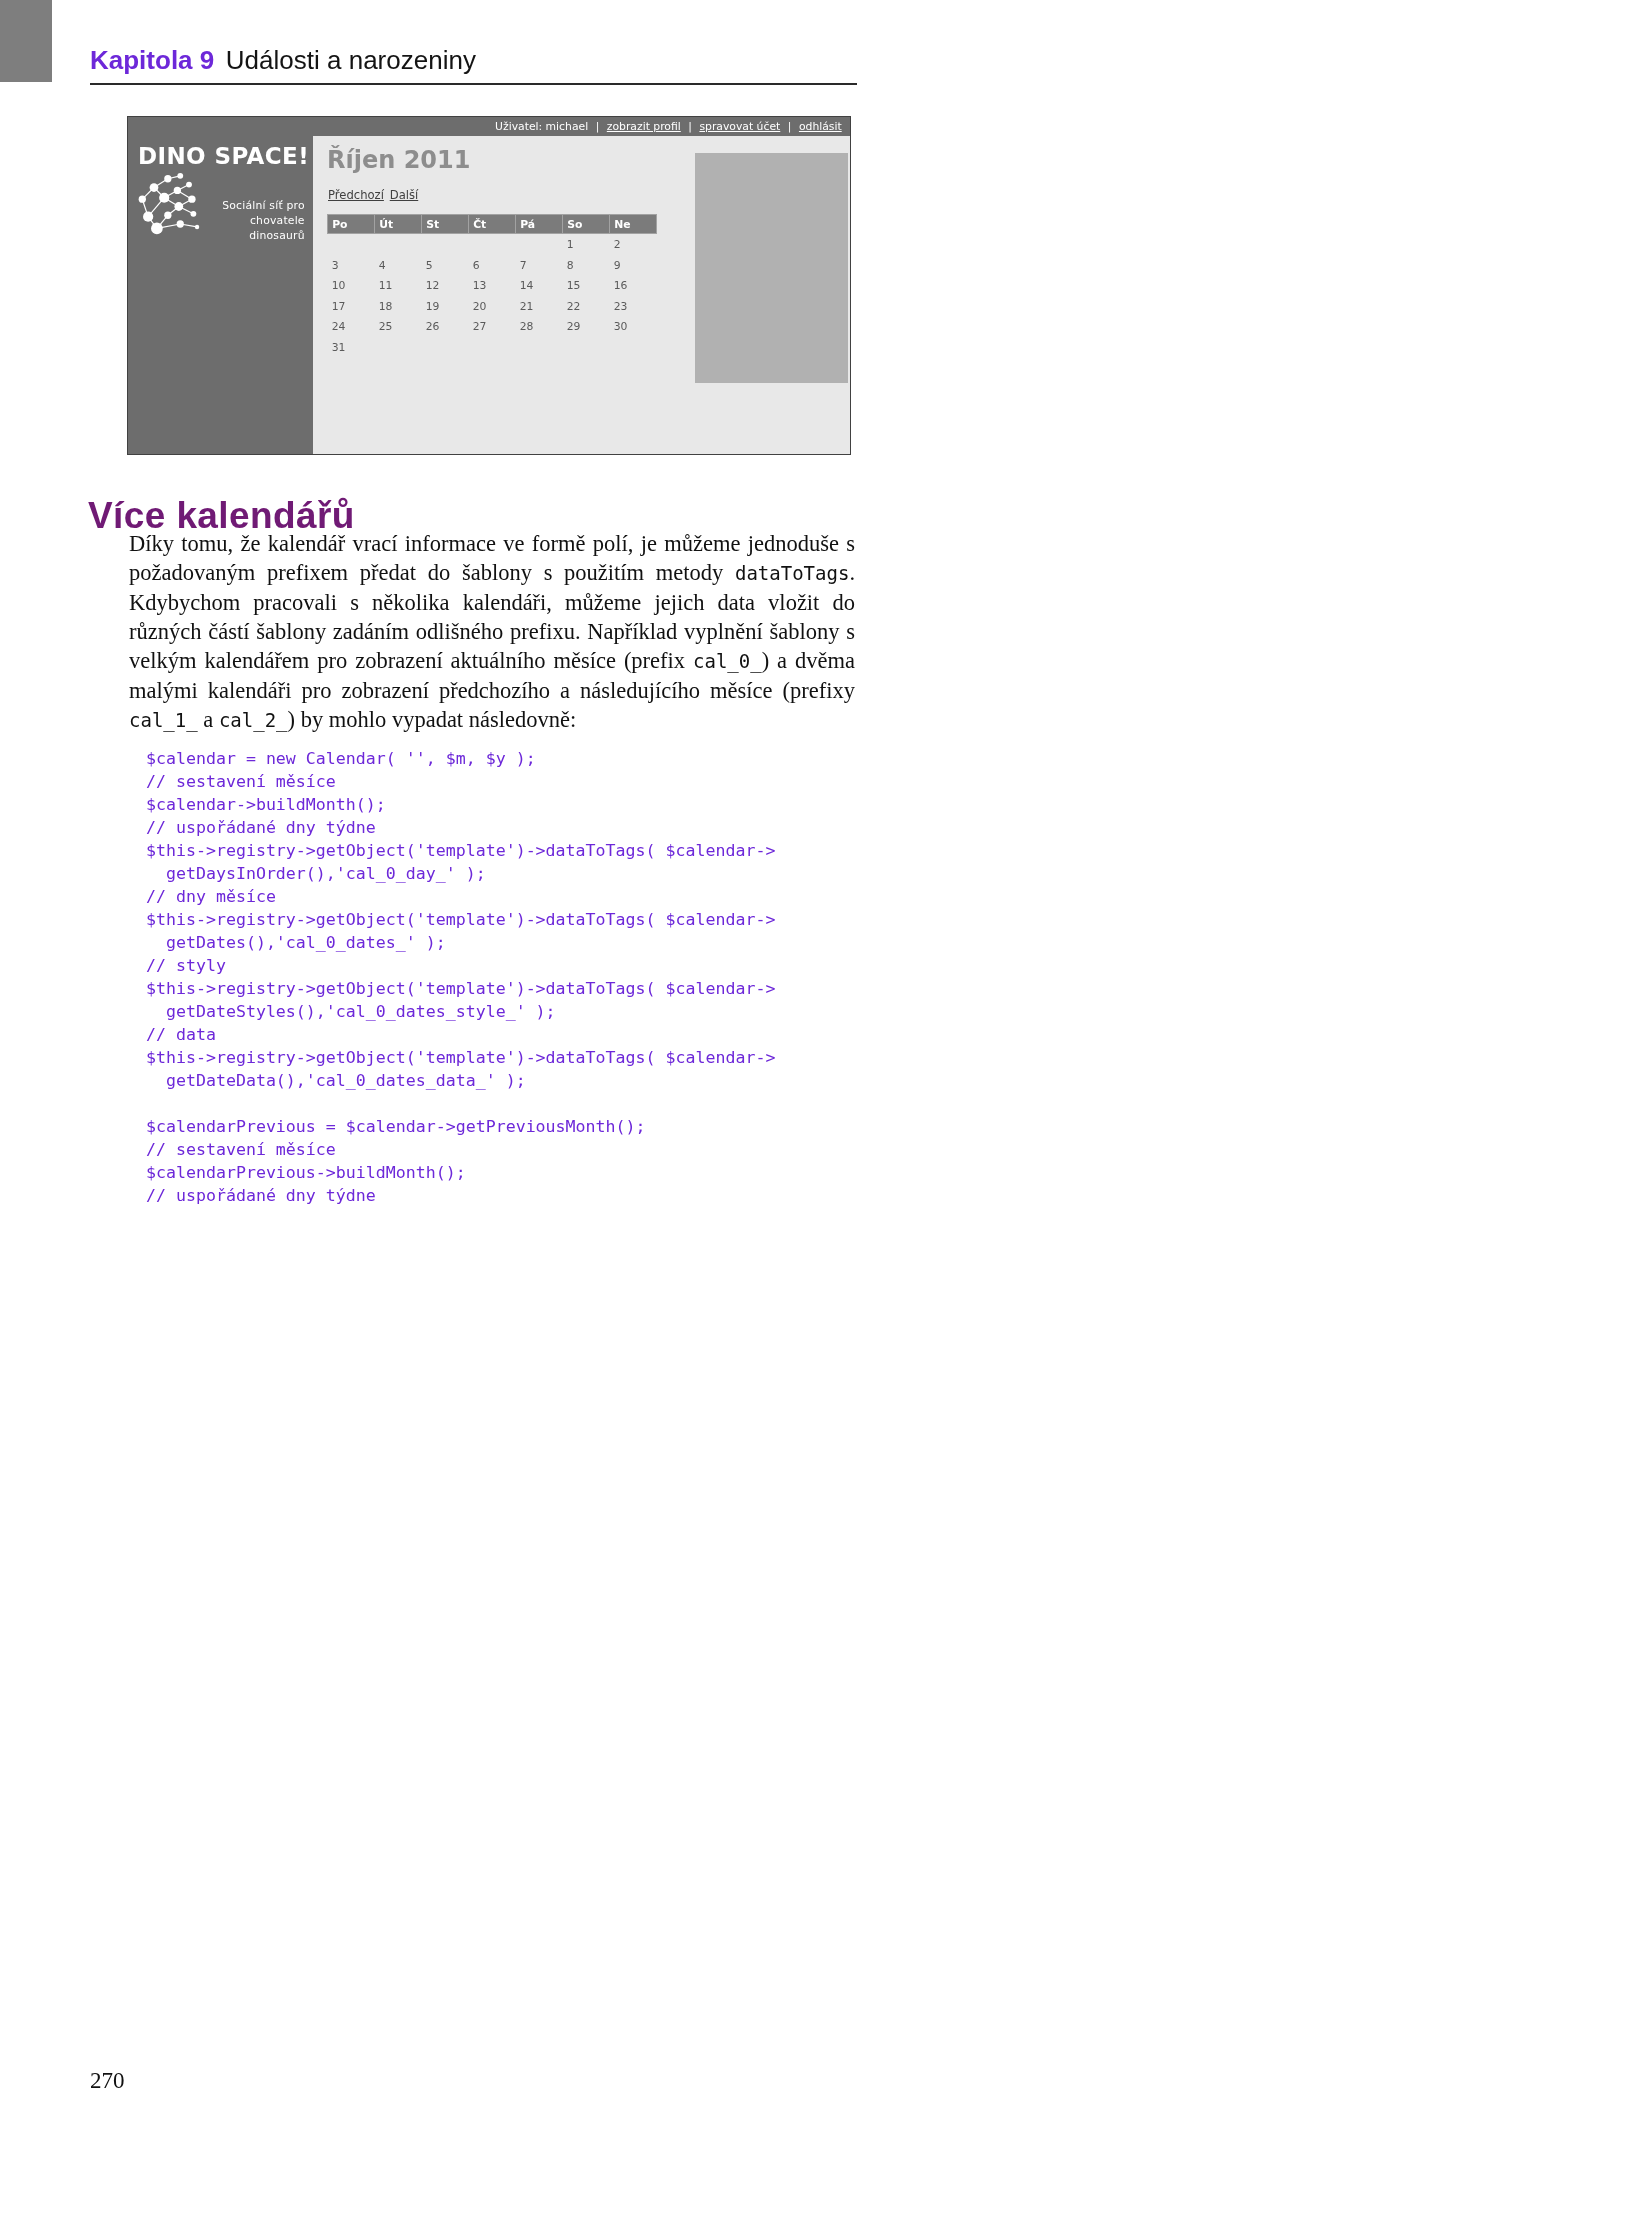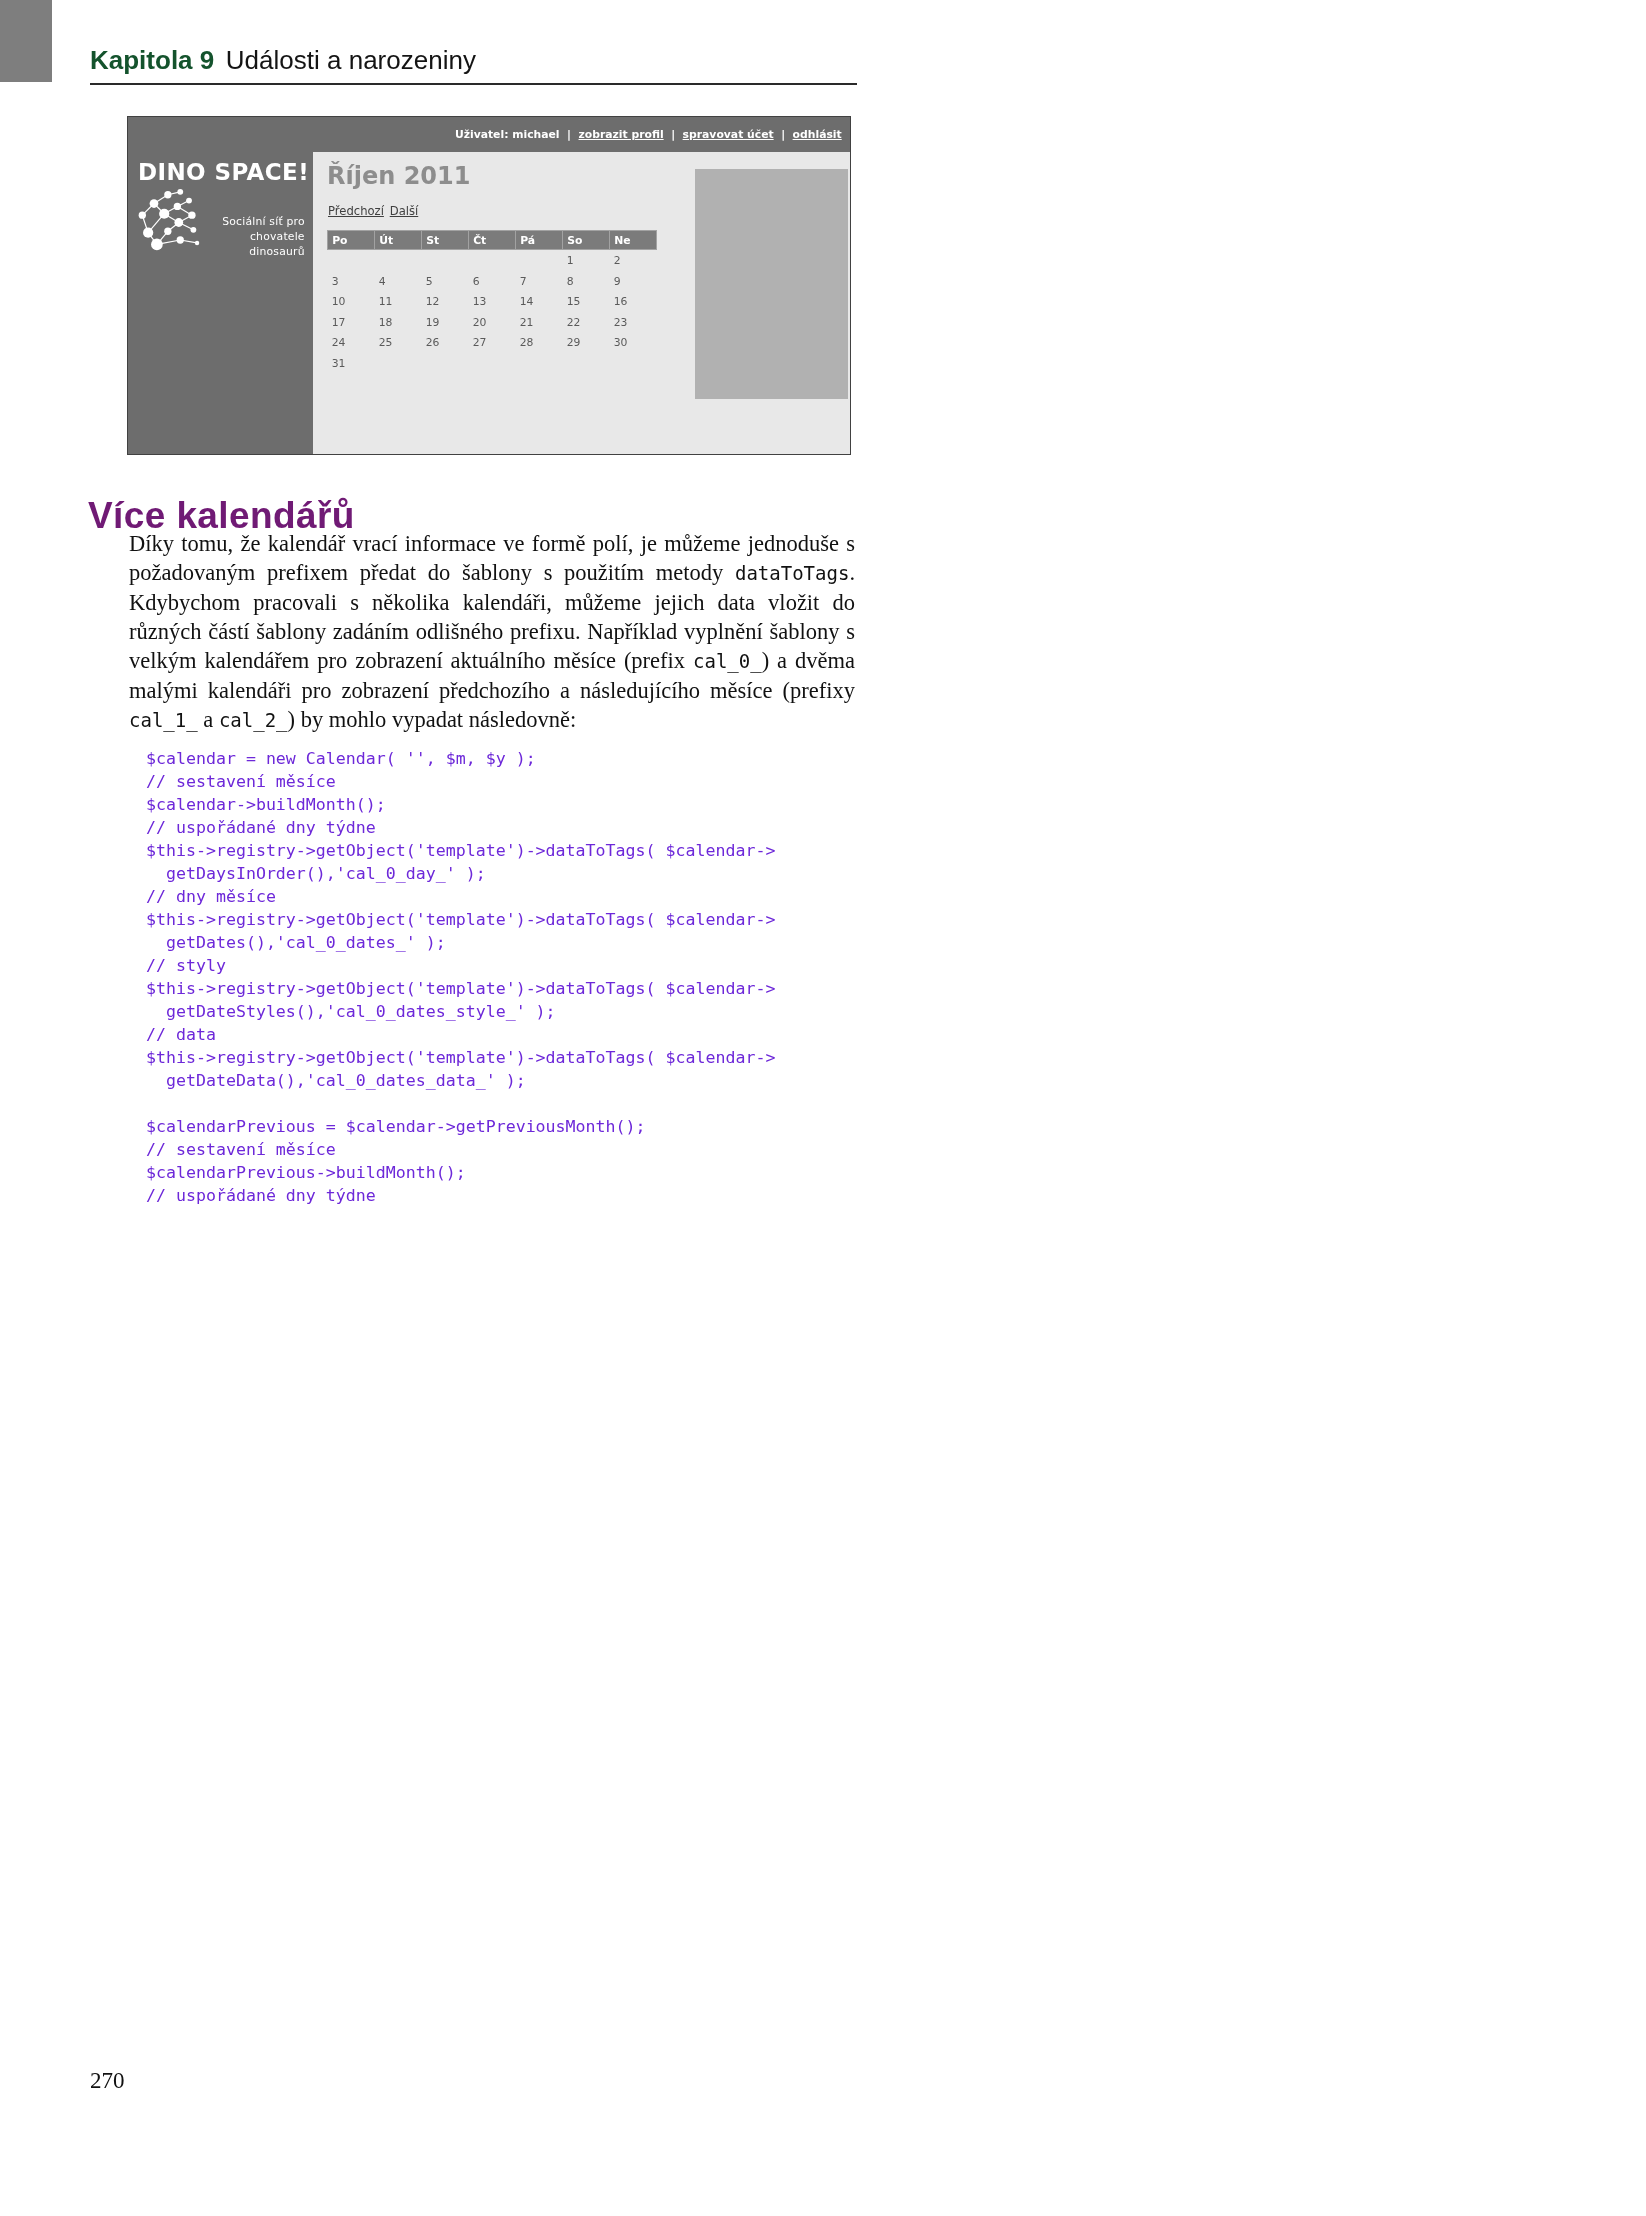--- a/index.html
+++ b/index.html
@@ -11,34 +11,34 @@
   }
 
   
   .corner-tab { position: absolute; left: 0; top: 0; width: 52px; height: 82px; background: #7e7e7e; }
 
   
   .chapter-header {
     position: absolute; left: 90px; top: 45px; width: 767px;
     font-family: "Liberation Sans", sans-serif; font-size: 26px; white-space: nowrap;
   }
-  .chapter-num { font-weight: bold; color: #14532d; margin-right: 11.6px; }
+  .chapter-num { font-weight: bold; color: #6d28d9; margin-right: 11.6px; }
   .chapter-title { color: #141414; }
   .chapter-rule { position: absolute; left: 90px; top: 83px; width: 767px; border-top: 2.5px solid #2a2a2a; }
 
   
   .screenshot {
     position: absolute; left: 127px; top: 116px; width: 724px; height: 339px;
     border: 1.7px solid #414141; background: #e8e8e8;
     display: flex; flex-direction: column;
     font-family: "DejaVu Sans", sans-serif;
   }
   .topbar {
-    flex: 0 0 auto; height: 35px; background: #6d6d6d; color: #fff;
-    font-size: 10.8px; font-weight: bold;
+    flex: 0 0 auto; height: 19px; background: #6d6d6d; color: #fff;
+    font-size: 10.8px; font-weight: normal;
     display: flex; align-items: center; justify-content: flex-end;
     gap: 7.5px; padding-right: 8.3px;
   }
   .tb-link { color: #fff; text-decoration: underline; cursor: pointer; }
   .tb-sep { color: #fff; }
 
   .app-body { flex: 1 1 auto; display: flex; min-height: 0; }
 
   .sidebar { flex: 0 0 auto; width: 185px; background: #6d6d6d; color: #fff; position: relative; }
   .logo-title { margin: 6.7px 0 0 10px; font-size: 23px; font-weight: bold; letter-spacing: 0.4px; }

